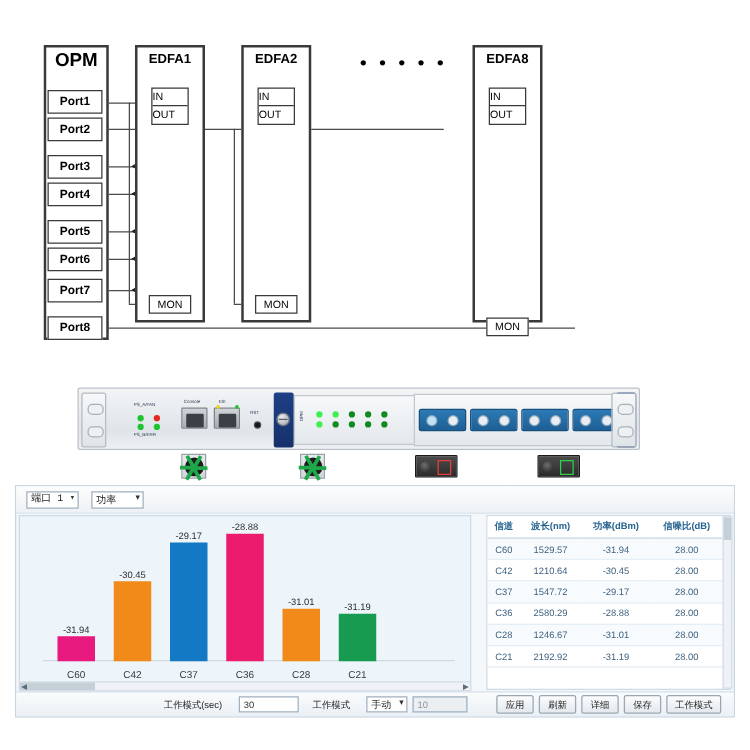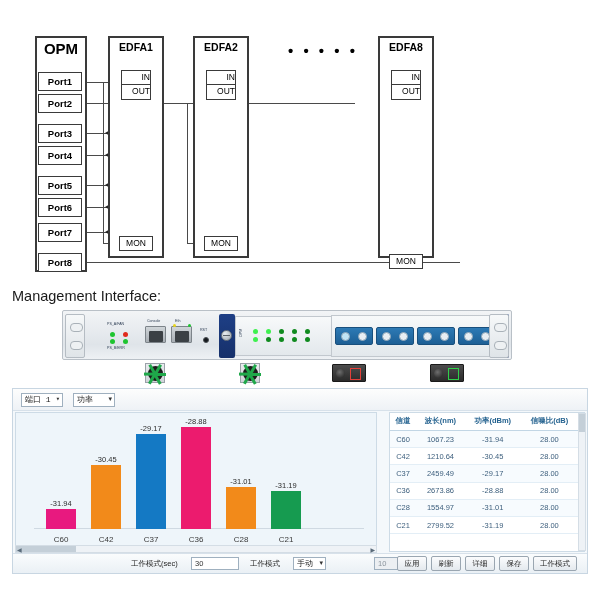--- a/index.html
+++ b/index.html
@@ -46,21 +46,21 @@
   .edfa-box { top: 36px; width: 56px; height: 222px; }
   .edfa-title { top: 41px; width: 56px; font-size: 10.5px; }
 
   .inout {
     position: absolute;
     width: 30px;
     border: 1.2px solid #3a3a3a;
     box-sizing: border-box;
     background: #fff;
     font-size: 8.5px;
-    text-align: right;
+    text-align: left;
     color: #000;
   }
   .inout .cell { height: 14px; line-height: 13px; box-sizing: border-box; }
   .inout .cell.top { border-bottom: 1.2px solid #3a3a3a; }
 
   .mon {
     position: absolute;
     width: 34px; height: 15px;
     border: 1.2px solid #3a3a3a;
     background: #fff;
@@ -340,21 +340,20 @@
 
     <div class="box edfa-box" style="left:378px;"></div>
     <div class="box-title edfa-title" style="left:378px;">EDFA8</div>
     <div class="inout" style="left:391px; top:70px;">
       <div class="cell top">IN</div>
       <div class="cell">OUT</div>
     </div>
     <div class="mon" style="left:389px; top:254px;">MON</div>
   </div>
 
-  <div class="caption">Management Interface:</div>
 
   <div class="device">
     <div class="ear" style="left:2px;">
       <div class="hole" style="top:8px;"></div>
       <div class="hole" style="top:26px;"></div>
     </div>
 
     <div class="lbl-tiny" style="left:44px; top:11px;">PS_A/FAN</div>
     <div class="led" style="left:47px; top:21px; background:#1ec430;"></div>
     <div class="led" style="left:60px; top:21px; background:#e02b1d;"></div>
@@ -511,68 +510,68 @@
           <tr>
             <th>信道</th>
             <th>波长(nm)</th>
             <th>功率(dBm)</th>
             <th>信噪比(dB)</th>
           </tr>
         </thead>
         <tbody>
           <tr>
             <td>C60</td>
-            <td>1067.23</td>
+            <td>1529.57</td>
             <td>-31.94</td>
             <td>28.00</td>
           </tr>
           <tr>
             <td>C42</td>
             <td>1210.64</td>
             <td>-30.45</td>
             <td>28.00</td>
           </tr>
           <tr>
             <td>C37</td>
-            <td>2459.49</td>
+            <td>1547.72</td>
             <td>-29.17</td>
             <td>28.00</td>
           </tr>
           <tr>
             <td>C36</td>
-            <td>2673.86</td>
+            <td>2580.29</td>
             <td>-28.88</td>
             <td>28.00</td>
           </tr>
           <tr>
             <td>C28</td>
-            <td>1554.97</td>
+            <td>1246.67</td>
             <td>-31.01</td>
             <td>28.00</td>
           </tr>
           <tr>
             <td>C21</td>
-            <td>2799.52</td>
+            <td>2192.92</td>
             <td>-31.19</td>
             <td>28.00</td>
           </tr>
         </tbody>
       </table>
     </div>
 
     <div class="sb-v">
       <div class="thumb"></div>
     </div>
 
     <div class="toolbar-bottom">
       <div class="tb-label" style="left:118px;">工作模式(sec)</div>
       <div class="tb-input" style="left:178px; width:48px;">30</div>
       <div class="tb-label" style="left:237px;">工作模式</div>
       <div class="sel" style="left:280px; top:3px; width:33px; height:13px;">手动</div>
-      <div class="tb-input disabled" style="left:317px; width:44px;margin-left:44px;">10</div>
+      <div class="tb-input disabled" style="left:317px; width:44px;">10</div>
 
       <div class="btn" style="left:384px; width:30px;">应用</div>
       <div class="btn" style="left:418px; width:30px;">刷新</div>
       <div class="btn" style="left:452px; width:30px;">详细</div>
       <div class="btn" style="left:486px; width:30px;">保存</div>
       <div class="btn" style="left:520px; width:44px;">工作模式</div>
     </div>
 
   </div>
 </div>

